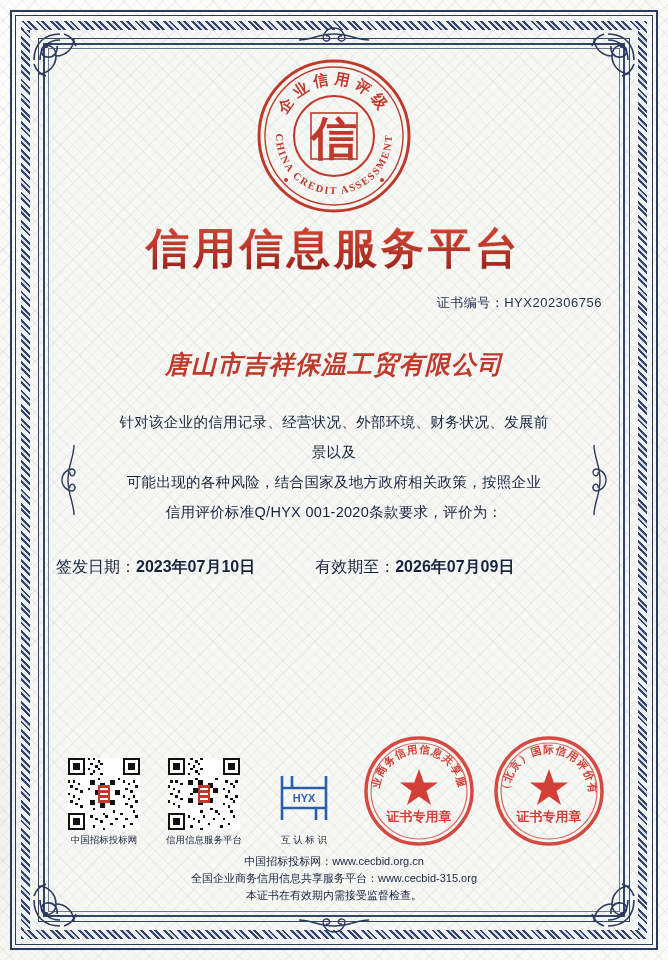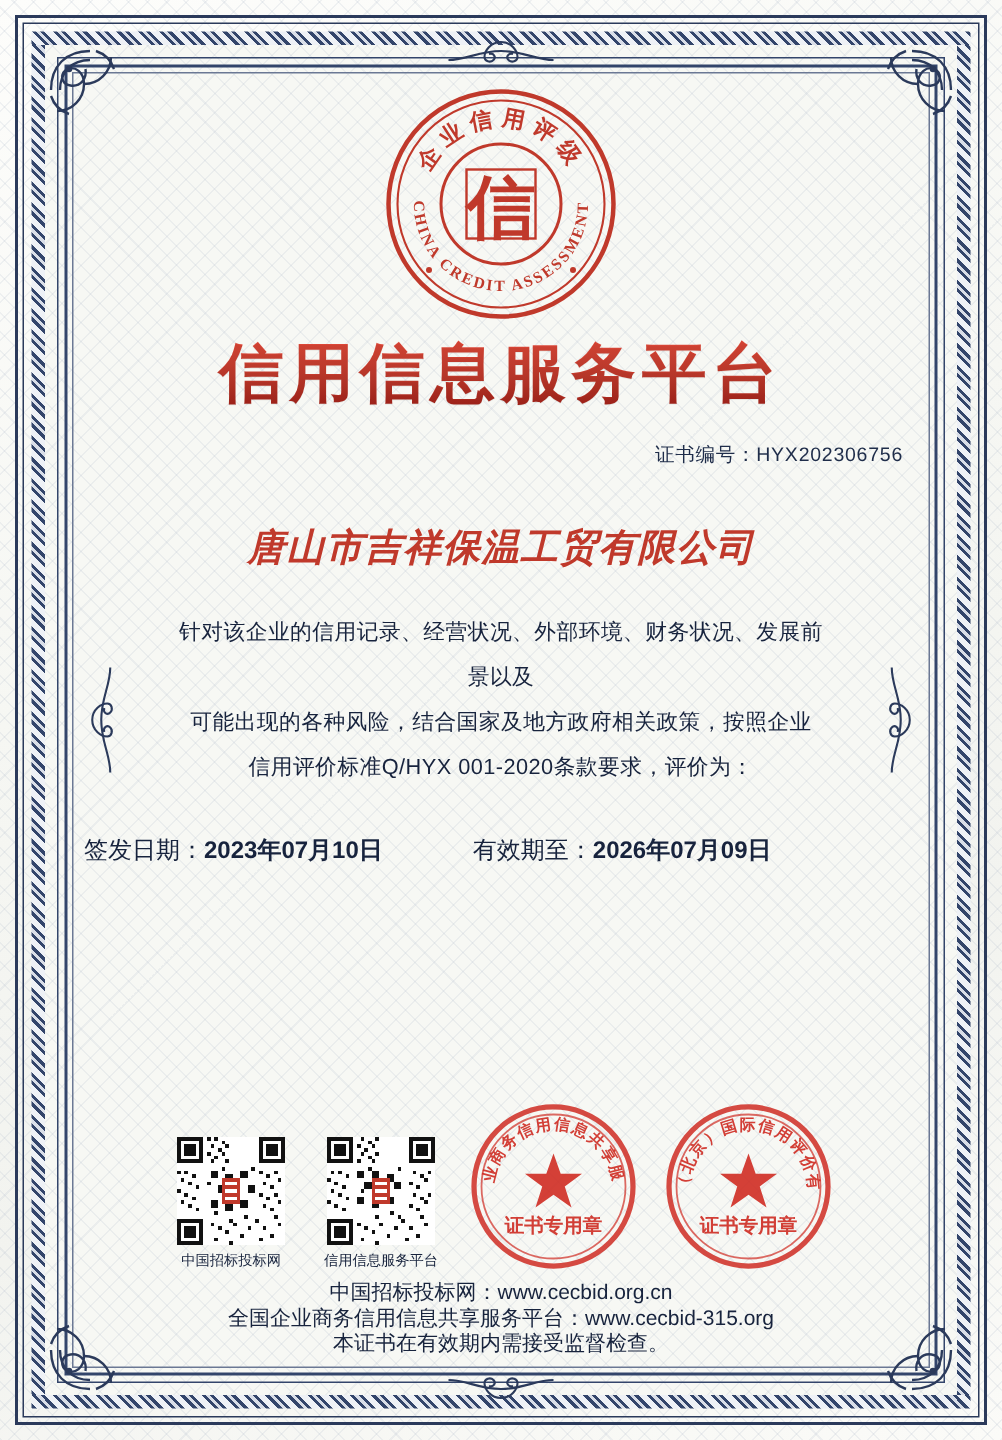--- a/index.html
+++ b/index.html
@@ -191,21 +191,21 @@
     margin: 0 auto;
     background-color: #fff;
     position: relative;
     image-rendering: pixelated;
   }
   .hyx-mark { width: 64px; height: 64px; margin: 0 auto; }
   .stamp { width: 112px; height: 112px; margin: 0 auto; }
   .footer-lines {
     margin-top: 6px;
     text-align: center;
-    font-size: 14px;
+    font-size: 11px;
     line-height: 17px;
     color: #17233d;
   }
 </style>
 </head>
 <body>
 
 <div id="cert">
 
   <div class="frame-outer"></div>
@@ -546,20 +546,36 @@
               <g fill="#fff">
                 <rect x="13" y="12" width="3" height="1"></rect>
                   <rect x="13" y="14" width="3" height="1"></rect>
                   <rect x="13" y="16" width="3" height="1"></rect>
               </g>
             </svg>
           </div>
           <div class="cap">信用信息服务平台</div>
         </div>
 
+        <div class="badge">
+          <div class="hyx-mark">
+            <svg width="64" height="64" viewBox="0 0 64 64">
+              <g stroke="#2b5fa8" stroke-width="2.6" fill="none">
+                <path d="M10 10 L10 54"></path>
+                <path d="M54 10 L54 54"></path>
+                <path d="M10 22 L54 22"></path>
+                <path d="M10 42 L54 42"></path>
+                <path d="M20 10 L20 22"></path>
+                <path d="M44 42 L44 54"></path>
+              </g>
+              <text x="32" y="36" text-anchor="middle" font-family="'Liberation Sans', sans-serif" font-size="11" font-weight="bold" fill="#2b5fa8">HYX</text>
+            </svg>
+          </div>
+          <div class="cap">互 认 标 识</div>
+        </div>
 
         <div class="badge" style="width:116px">
           <div class="stamp">
             <svg width="112" height="112" viewBox="0 0 112 112">
               <defs>
                   <path id="stampArc1" d="M 16 58 A 40 40 0 0 1 96 58"></path>
                 </defs>
               <circle cx="56" cy="56" r="53" fill="none" stroke="#cf2b22" stroke-width="3.5" opacity="0.85"></circle>
               <circle cx="56" cy="56" r="48" fill="none" stroke="#cf2b22" stroke-width="1.2" opacity="0.7"></circle>
               <text font-family="'Liberation Sans', sans-serif" font-size="10.5" font-weight="bold" fill="#cf2b22" letter-spacing="1.2" opacity="0.9">

